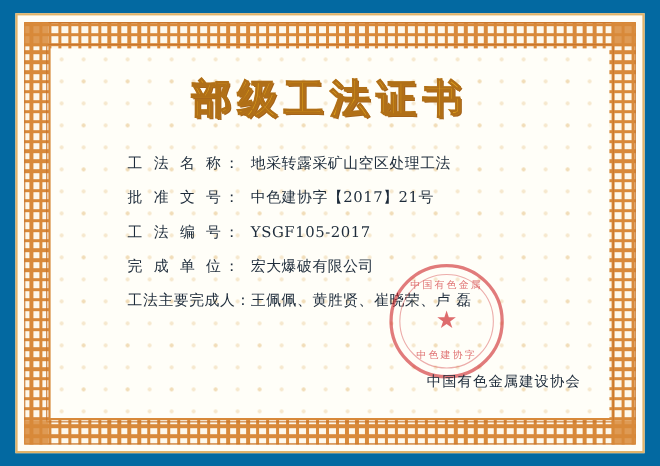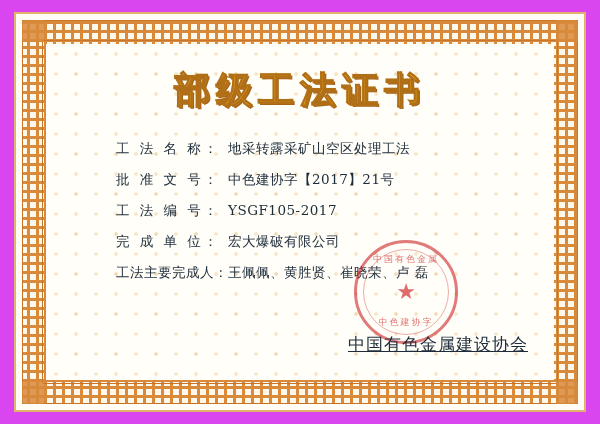--- a/index.html
+++ b/index.html
@@ -4,21 +4,21 @@
 <style>
   html, body {
     margin: 0;
     padding: 0;
     background: #ffffff;
   }
   #certificate-page {
     position: relative;
     width: 600px;
     height: 424px;
-    background: #d946ef;
+    background: #0369a1;
     font-family: "DejaVu Sans", "Liberation Sans", sans-serif;
     overflow: hidden;
   }
 
   
   .outer-frame {
     position: absolute;
     left: 14px;
     top: 12px;
     width: 572px;
@@ -134,24 +134,23 @@
   
   .issuer {
     position: absolute;
     right: 26px;
     bottom: 24px;
     text-align: center;
     font-family: "DejaVu Serif", "Liberation Serif", serif;
     color: #1d2b3a;
   }
   .issuer-org {
-    font-size: 17px;
+    font-size: 13px;
     letter-spacing: 1px;
     white-space: nowrap;
-    text-decoration: underline;
   }
   .issuer-date {
     font-size: 13px;
     letter-spacing: 3px;
     margin-top: 8px;
     white-space: nowrap;
   }
 
   
   .seal {

